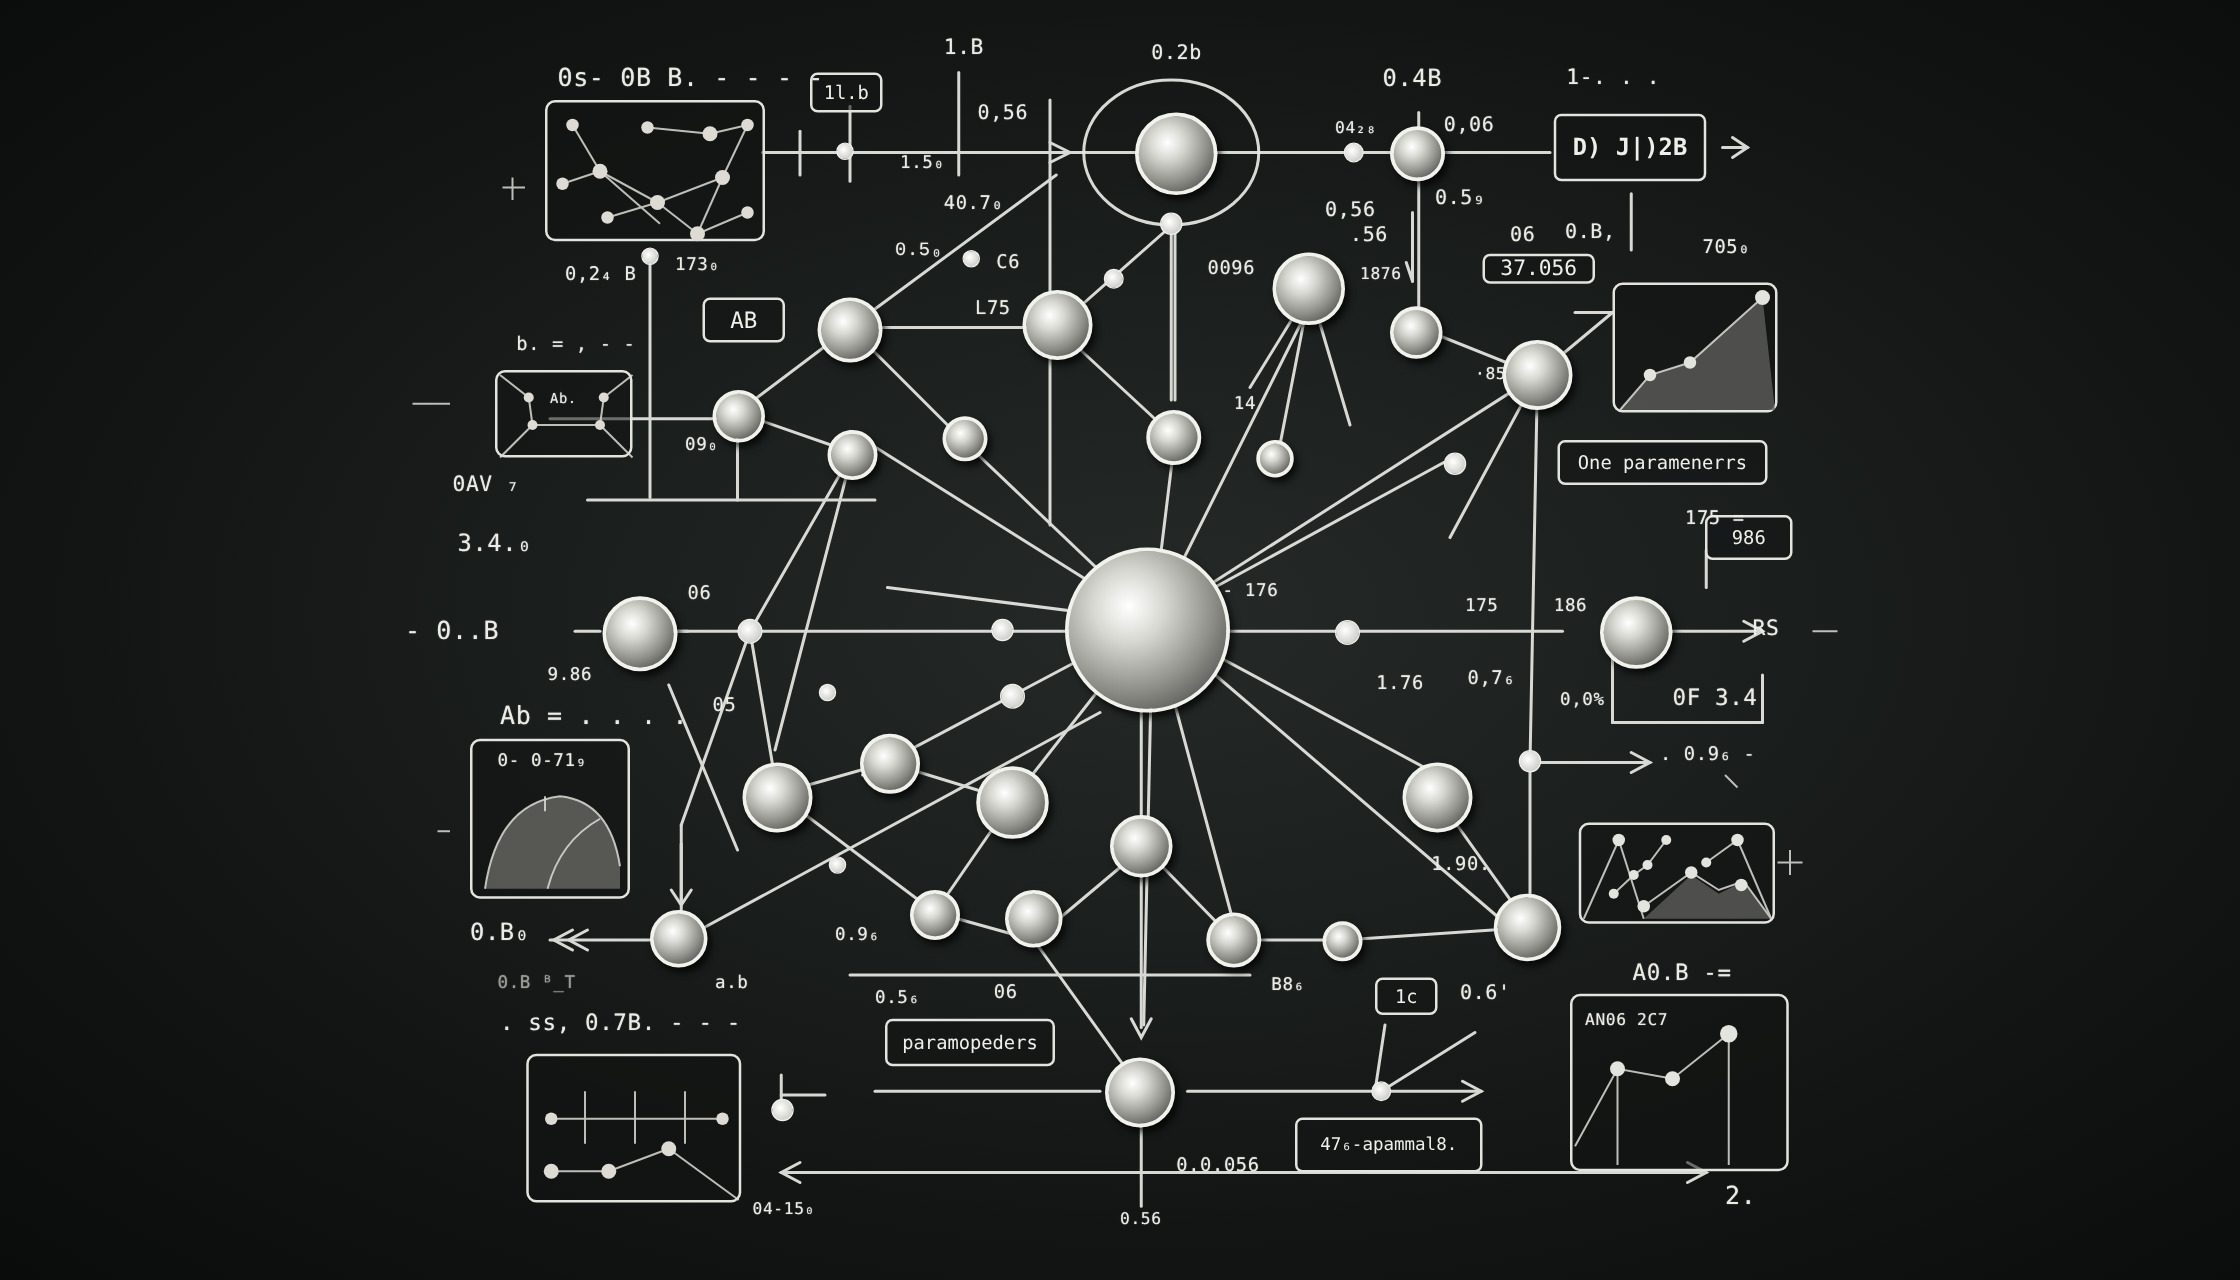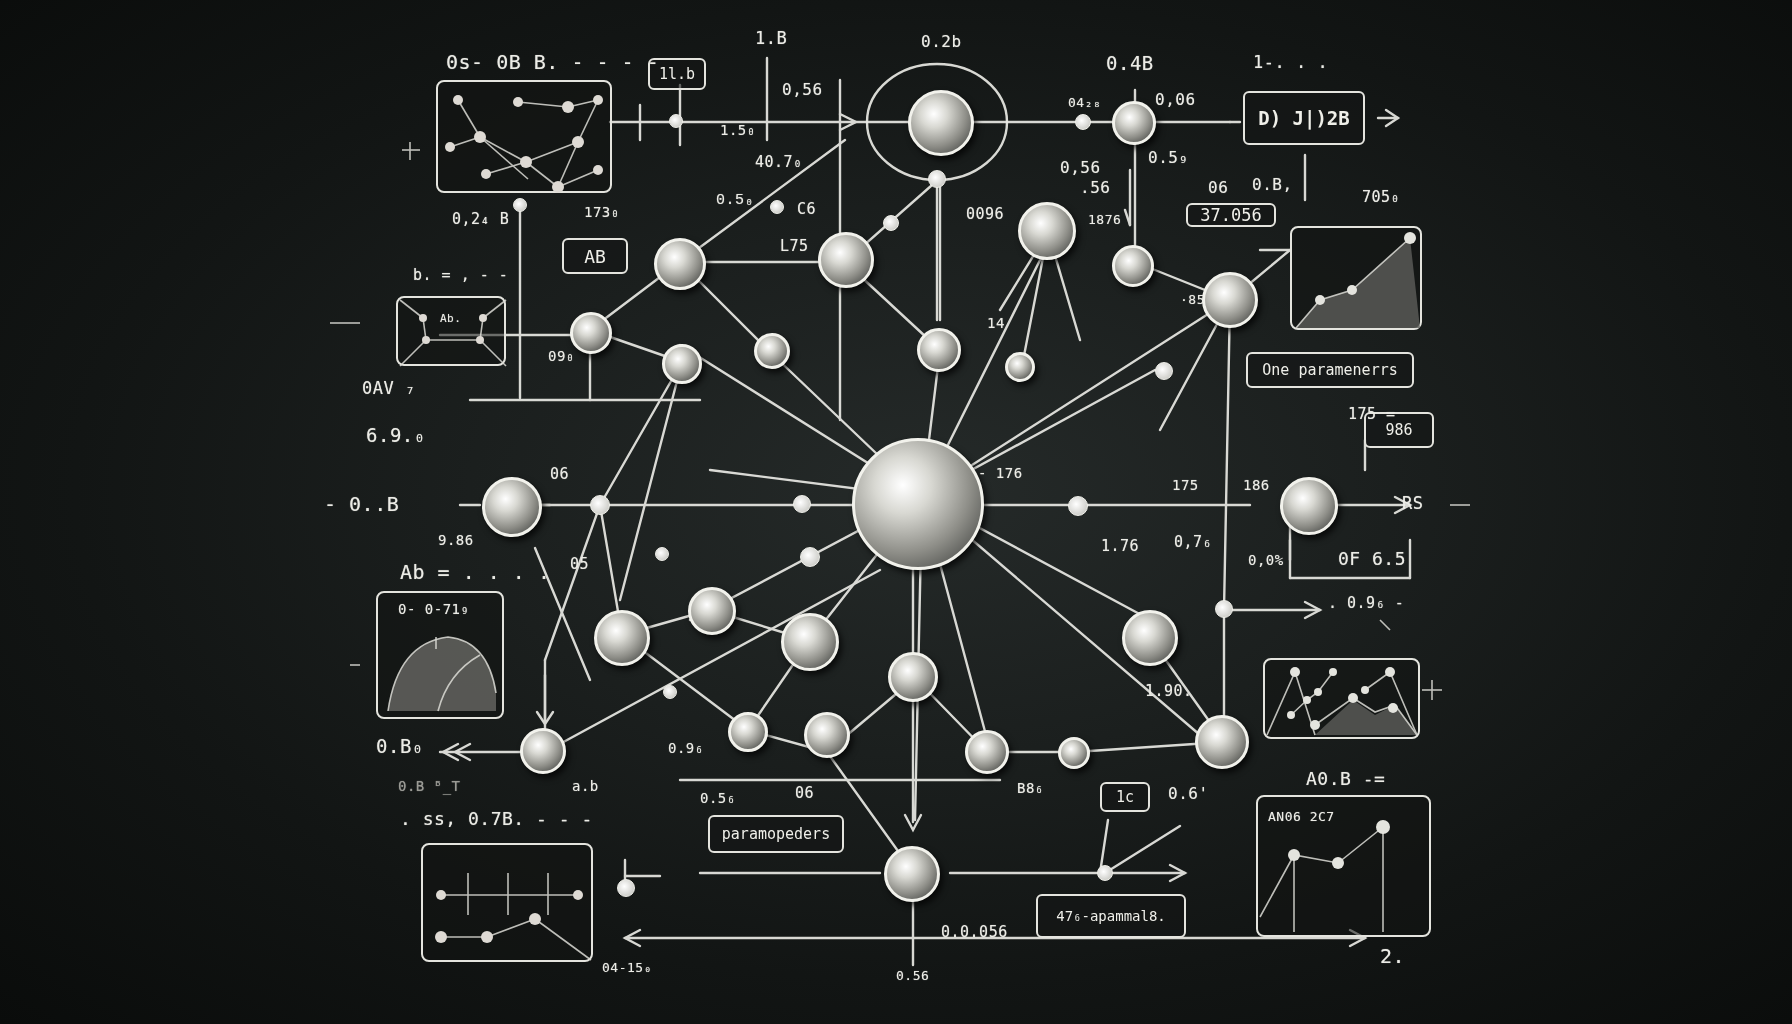--- a/index.html
+++ b/index.html
@@ -349,45 +349,45 @@
 <span class="lbl" style="left:1068px;top:95px;font-size:13px;">04₂₈</span>
 <span class="lbl" style="left:1155px;top:90px;font-size:16px;">0,06</span>
 <span class="lbl" style="left:1253px;top:52px;font-size:17px;">1-. . .</span>
 <span class="lbl" style="left:1060px;top:158px;font-size:16px;">0,56</span>
 <span class="lbl" style="left:1080px;top:178px;font-size:16px;">.56</span>
 <span class="lbl" style="left:1148px;top:148px;font-size:16px;">0.5₉</span>
 <span class="lbl" style="left:1208px;top:178px;font-size:16px;">06</span>
 <span class="lbl" style="left:1252px;top:175px;font-size:16px;">0.B,</span>
 <span class="lbl" style="left:1362px;top:188px;font-size:15px;">705₀</span>
 <span class="lbl" style="left:452px;top:210px;font-size:15px;">0,2₄ B</span>
-<span class="lbl" style="left:540px;top:204px;font-size:14px;margin-left:44px;">173₀</span>
+<span class="lbl" style="left:540px;top:204px;font-size:14px;">173₀</span>
 <span class="lbl" style="left:716px;top:192px;font-size:15px;font-family:Liberation Mono, monospace;">0.5₀</span>
 <span class="lbl" style="left:797px;top:200px;font-size:15px;">C6</span>
 <span class="lbl" style="left:780px;top:237px;font-size:15px;">L75</span>
 <span class="lbl" style="left:966px;top:205px;font-size:15px;">0096</span>
 <span class="lbl" style="left:1088px;top:212px;font-size:13px;">1876</span>
 <span class="lbl" style="left:413px;top:266px;font-size:15px;">b. = , - -</span>
 <span class="lbl" style="left:987px;top:315px;font-size:14px;">14</span>
 <span class="lbl" style="left:548px;top:348px;font-size:14px;">09₀</span>
 <span class="lbl" style="left:362px;top:378px;font-size:17px;">0AV ₇</span>
-<span class="lbl" style="left:366px;top:424px;font-size:19px;">6.9.₀</span>
+<span class="lbl" style="left:366px;top:424px;font-size:19px;">3.4.₀</span>
 <span class="lbl" style="left:1180px;top:292px;font-size:13px;">·85</span>
 <span class="lbl" style="left:1348px;top:405px;font-size:15px;">175 =</span>
 <span class="lbl" style="left:324px;top:492px;font-size:20px;">- 0..B</span>
 <span class="lbl" style="left:438px;top:532px;font-size:14px;">9.86</span>
 <span class="lbl" style="left:550px;top:465px;font-size:15px;">06</span>
 <span class="lbl" style="left:978px;top:465px;font-size:14px;">- 176</span>
 <span class="lbl" style="left:1172px;top:477px;font-size:14px;">175</span>
 <span class="lbl" style="left:1243px;top:477px;font-size:14px;">186</span>
 <span class="lbl" style="left:1402px;top:493px;font-size:17px;">RS</span>
 <span class="lbl" style="left:570px;top:555px;font-size:15px;">05</span>
 <span class="lbl" style="left:1101px;top:537px;font-size:15px;">1.76</span>
 <span class="lbl" style="left:1174px;top:533px;font-size:15px;">0,7₆</span>
 <span class="lbl" style="left:1248px;top:552px;font-size:14px;">0,0%</span>
-<span class="lbl" style="left:1338px;top:548px;font-size:18px;">0F 6.5</span>
+<span class="lbl" style="left:1338px;top:548px;font-size:18px;">0F 3.4</span>
 <span class="lbl" style="left:400px;top:560px;font-size:20px;">Ab = . . . .</span>
 <span class="lbl" style="left:1328px;top:594px;font-size:15px;">. 0.9₆ -</span>
 <span class="lbl" style="left:1145px;top:682px;font-size:15px;">1.90.</span>
 <span class="lbl" style="left:376px;top:735px;font-size:19px;">0.B₀</span>
 <span class="lbl" style="left:398px;top:778px;font-size:14px;color:#9a9a94;">0.B ᴮ_T</span>
 <span class="lbl" style="left:572px;top:778px;font-size:14px;">a.b</span>
 <span class="lbl" style="left:668px;top:740px;font-size:14px;">0.9₆</span>
 <span class="lbl" style="left:700px;top:790px;font-size:14px;">0.5₆</span>
 <span class="lbl" style="left:795px;top:784px;font-size:15px;">06</span>
 <span class="lbl" style="left:1017px;top:780px;font-size:14px;">B8₆</span>

